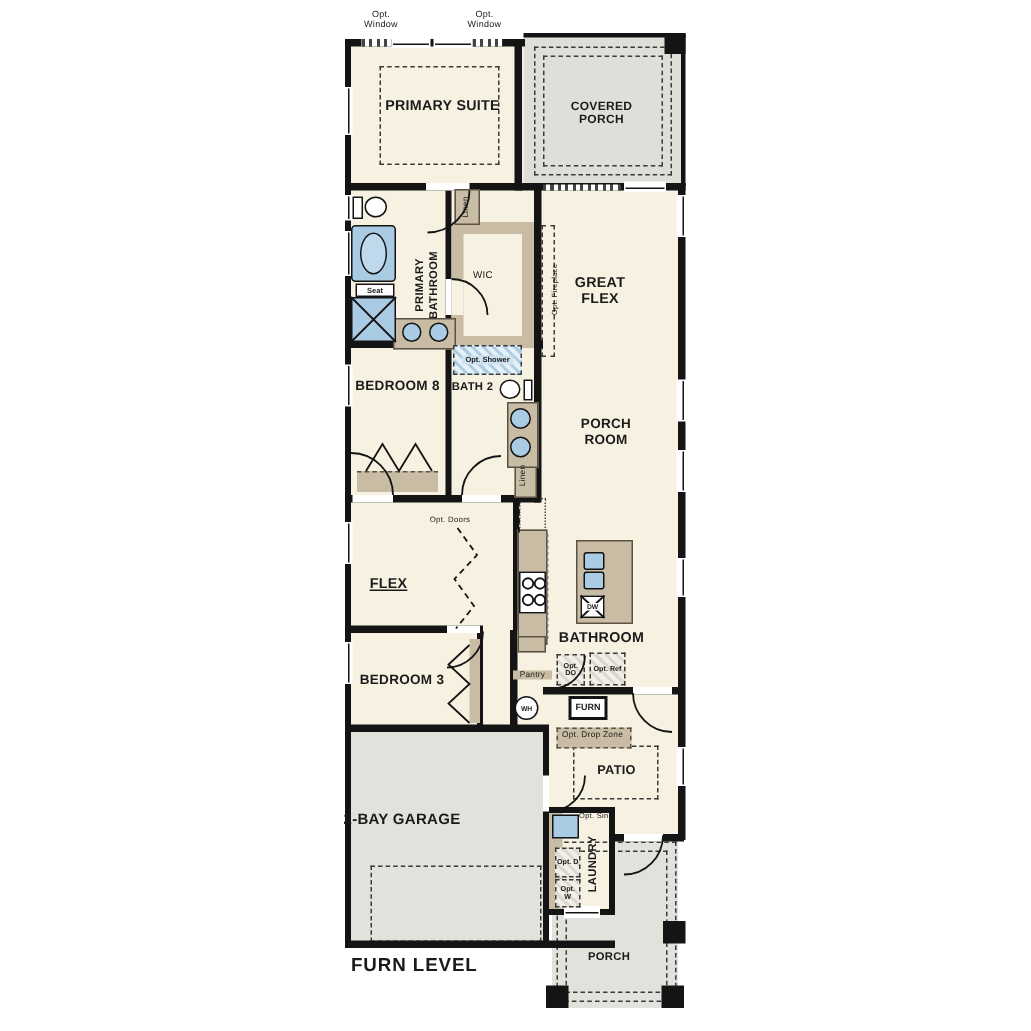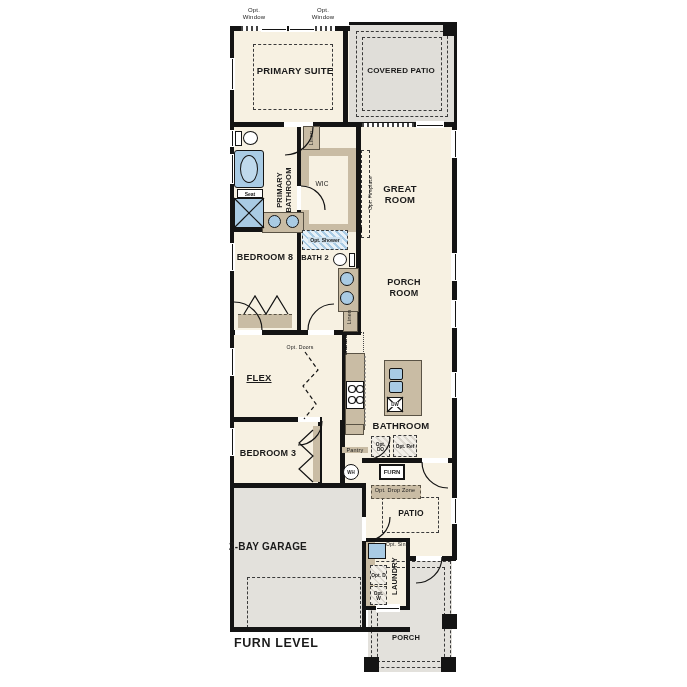--- a/index.html
+++ b/index.html
@@ -193,33 +193,33 @@
     <circle cx="352" cy="400" r="3.5"></circle>
     <circle cx="360" cy="400" r="3.5"></circle>
     <line x1="365" y1="356" x2="365" y2="428" stroke="#777" stroke-dasharray="2,2"></line>
     <line x1="346" y1="334" x2="346" y2="356" stroke-dasharray="3,3"></line>
   </svg>
 
   <div class="lbl" style="left:236px;top:7px;width:36px;font-size:6px;font-weight:normal;">Opt. Window</div>
   <div class="lbl" style="left:305px;top:7px;width:36px;font-size:6px;font-weight:normal;">Opt. Window</div>
 
   <div class="lbl" style="left:255px;top:65px;width:80px;font-size:9.5px;">PRIMARY SUITE</div>
-  <div class="lbl" style="left:366px;top:66px;width:70px;font-size:8px;">COVERED PATIO</div>
-  <div class="lbl" style="left:370px;top:183px;width:60px;font-size:9.5px;">GREAT ROOM</div>
+  <div class="lbl" style="left:366px;top:66px;width:70px;font-size:8px;">COVERED PORCH</div>
+  <div class="lbl" style="left:370px;top:183px;width:60px;font-size:9.5px;">GREAT FLEX</div>
   <div class="lbl rot" style="left:254px;top:180px;width:64px;height:20px;font-size:7.5px;">PRIMARY BATHROOM</div>
   <div class="lbl" style="left:308px;top:180px;width:28px;font-size:6.5px;font-weight:normal;">WIC</div>
   <div class="lbl rot" style="left:300px;top:134px;width:24px;height:8px;font-size:5.5px;font-weight:normal;">Linen</div>
   <div class="lbl rot" style="left:346px;top:187px;width:56px;height:12px;font-size:5px;font-weight:normal;">Opt. Fireplace</div>
 
   <div class="lbl" style="left:228px;top:252px;width:74px;font-size:9px;">BEDROOM 8</div>
   <div class="lbl" style="left:301px;top:254px;width:28px;font-size:7.5px;">BATH 2</div>
   <div class="lbl" style="left:374px;top:277px;width:60px;font-size:9px;">PORCH ROOM</div>
   <div class="lbl rot" style="left:338px;top:313px;width:24px;height:8px;font-size:5.5px;font-weight:normal;">Linen</div>
 
-  <div class="lbl" style="left:236px;top:372px;width:46px;font-size:9.5px;text-decoration:underline;">FLEX</div>
+  <div class="lbl" style="left:236px;top:384px;width:46px;font-size:9.5px;text-decoration:underline;">FLEX</div>
   <div class="lbl" style="left:284px;top:344px;width:32px;font-size:5.2px;font-weight:normal;">Opt. Doors</div>
   <div class="lbl" style="left:365px;top:420px;width:72px;font-size:9.5px;">BATHROOM</div>
   <div class="lbl" style="left:230px;top:448px;width:76px;font-size:9px;">BEDROOM 3</div>
   <div class="lbl" style="left:342px;top:447px;width:26px;font-size:5.5px;font-weight:normal;background:#C9BCA4;">Pantry</div>
 
   <div class="lbl" style="left:371px;top:487px;width:48px;font-size:5.5px;font-weight:normal;">Opt. Drop Zone</div>
   <div class="lbl" style="left:386px;top:508px;width:50px;font-size:8.5px;">PATIO</div>
   <div class="lbl" style="left:386px;top:542px;width:24px;font-size:5px;font-weight:normal;text-align:left;">Opt. Sink</div>
   <div class="lbl rot" style="left:368px;top:570px;width:58px;height:12px;font-size:7.5px;">LAUNDRY</div>
 

